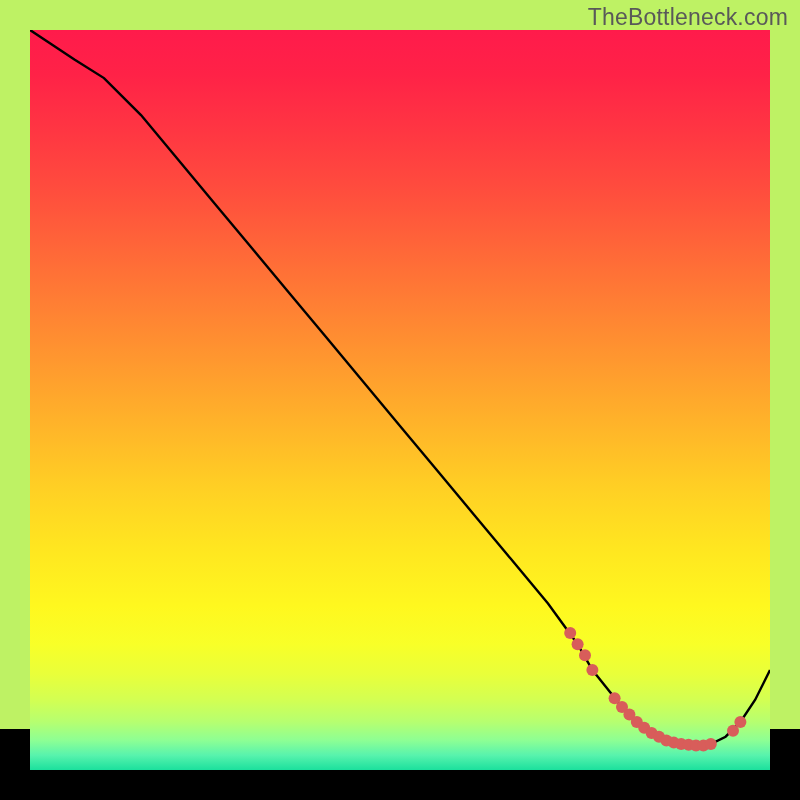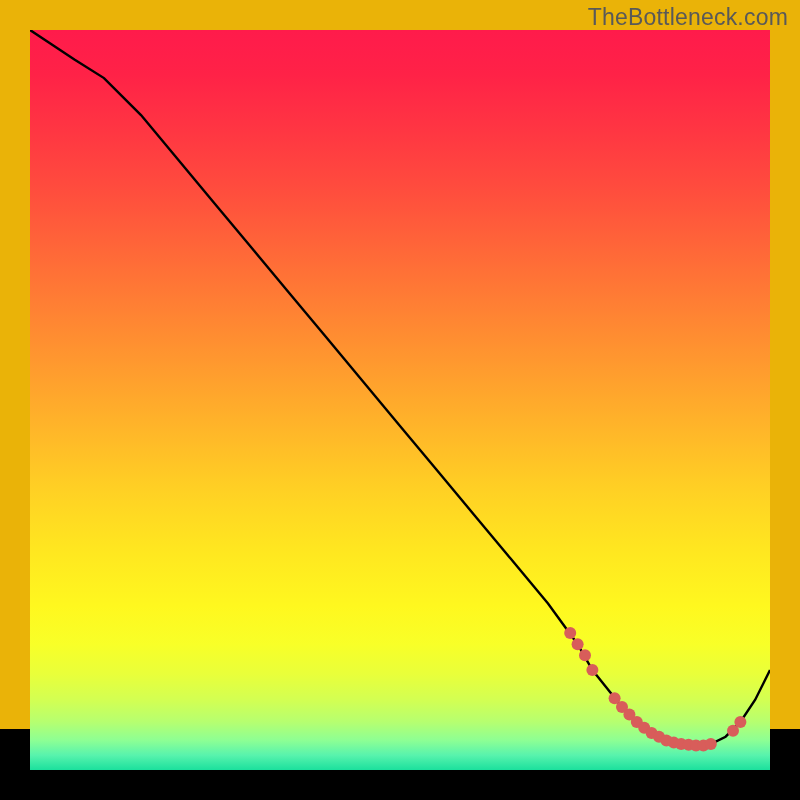--- a/index.html
+++ b/index.html
@@ -8,21 +8,21 @@
     width: 800px;
     height: 800px;
     background: #000;
     font-family: Arial, Helvetica, sans-serif;
     overflow: hidden;
   }
   .stage {
     position: relative;
     width: 800px;
     height: 729px;
-    background: #eab308;
+    background: #bef264;
   }
   .watermark {
     position: absolute;
     top: 4px;
     right: 12px;
     color: #595959;
     font-size: 23px;
     font-weight: 400;
     letter-spacing: 0.2px;
     z-index: 5;

